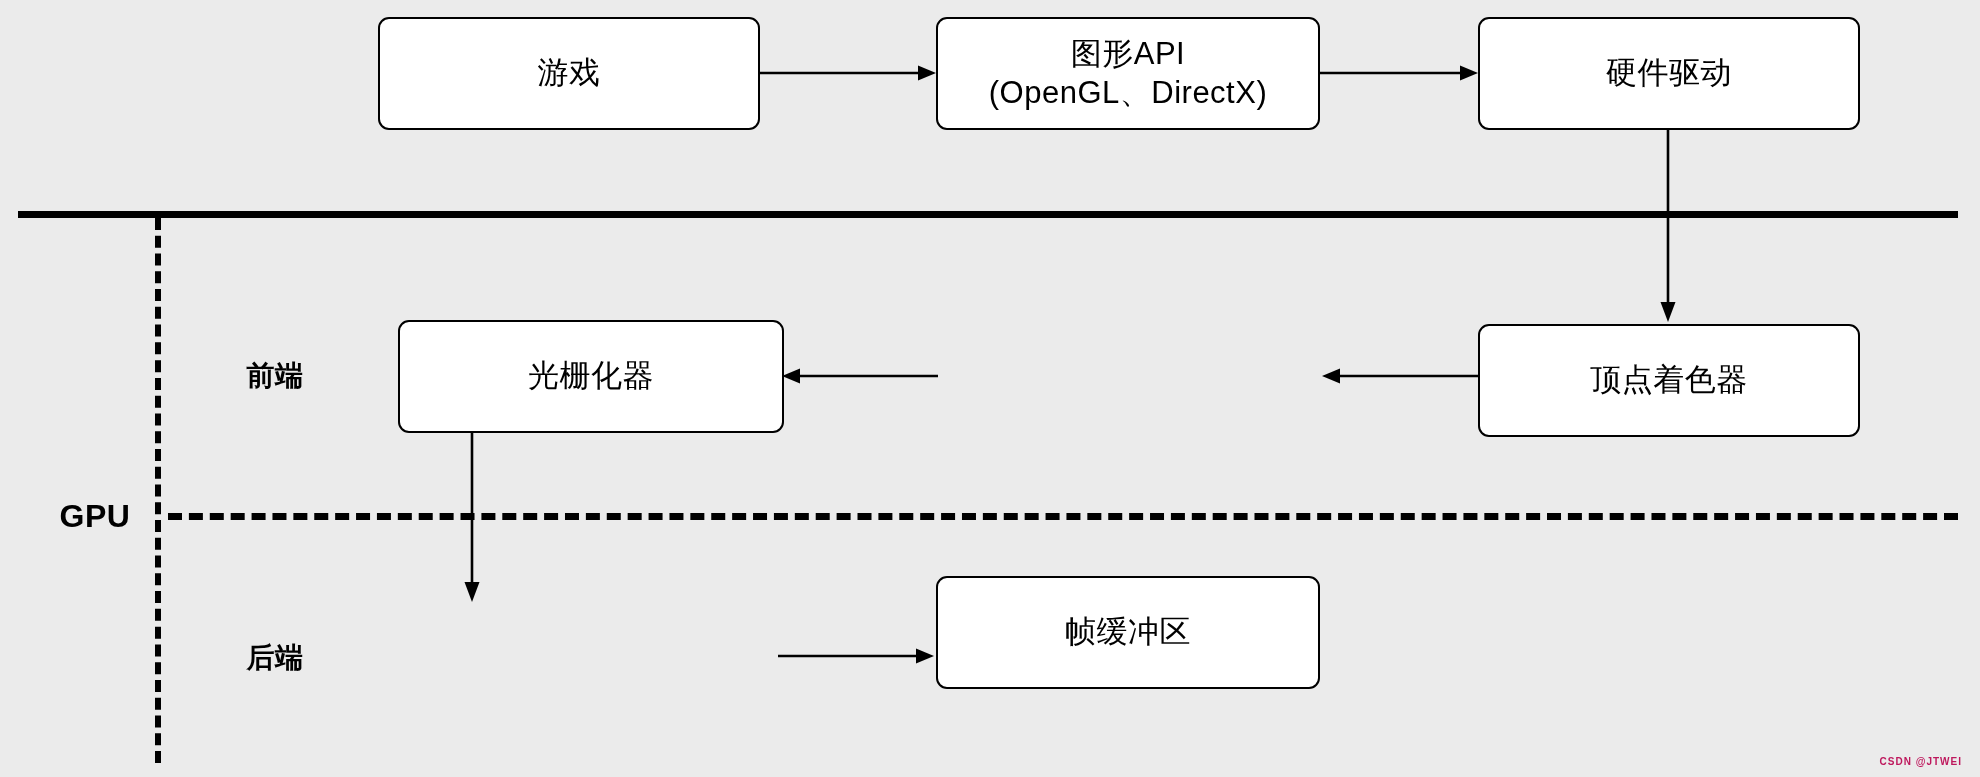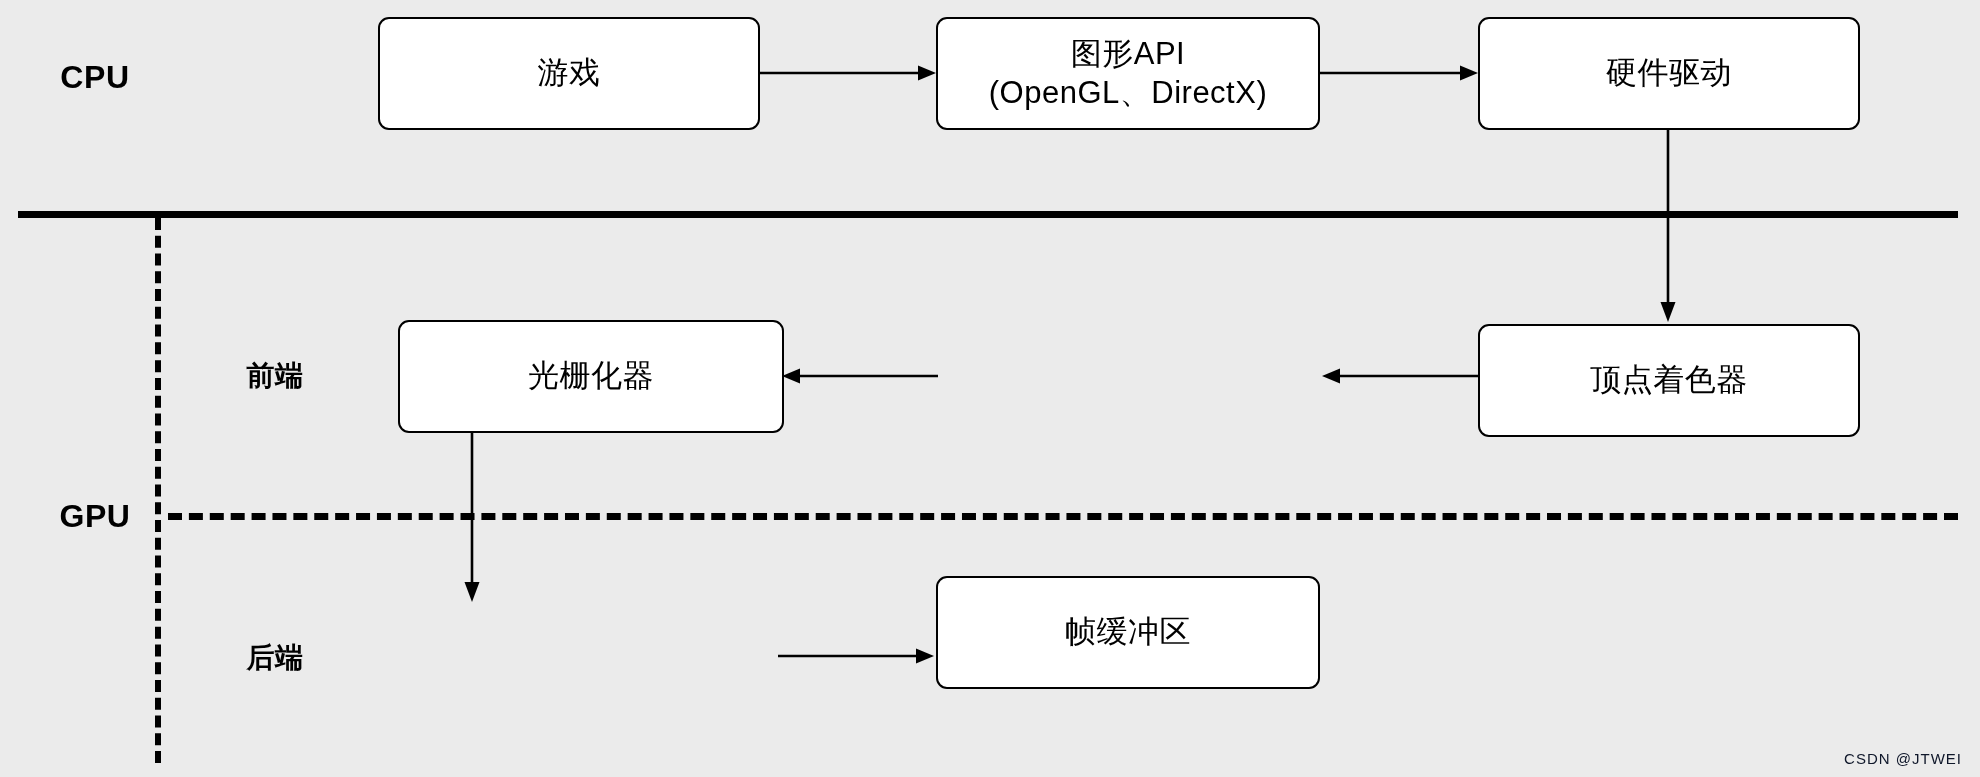--- a/index.html
+++ b/index.html
@@ -84,32 +84,32 @@
     stroke-width: 2.6px;
     fill: none;
   }
   .connector polygon {
     fill: #000000;
   }
 
   
   .watermark {
     position: absolute;
-    color: #0f172a;
-    font-size: 15px;
+    color: #be185d;
+    font-size: 10px;
     letter-spacing: 1px;
     white-space: nowrap;
+    font-weight: bold;
   }
 </style>
 </head>
 <body>
 
 <div id="canvas">
 
-  <div class="lane-label major" style="left:40px; top:47px; width:110px; height:60px;">CPU</div>
 
   <div class="lane-label major" style="left:40px; top:486px; width:110px; height:60px;">GPU</div>
 
   <div class="lane-label minor" style="left:220px; top:348px; width:110px; height:56px;">前端</div>
 
   <div class="lane-label minor" style="left:220px; top:630px; width:110px; height:56px;">后端</div>
 
   <div class="rule-solid-h" style="left:18px; top:211px; width:1940px; height:7px;"></div>
 
   <div class="rule-dashed-v" style="left:155px; top:218px; height:545px;"></div>

